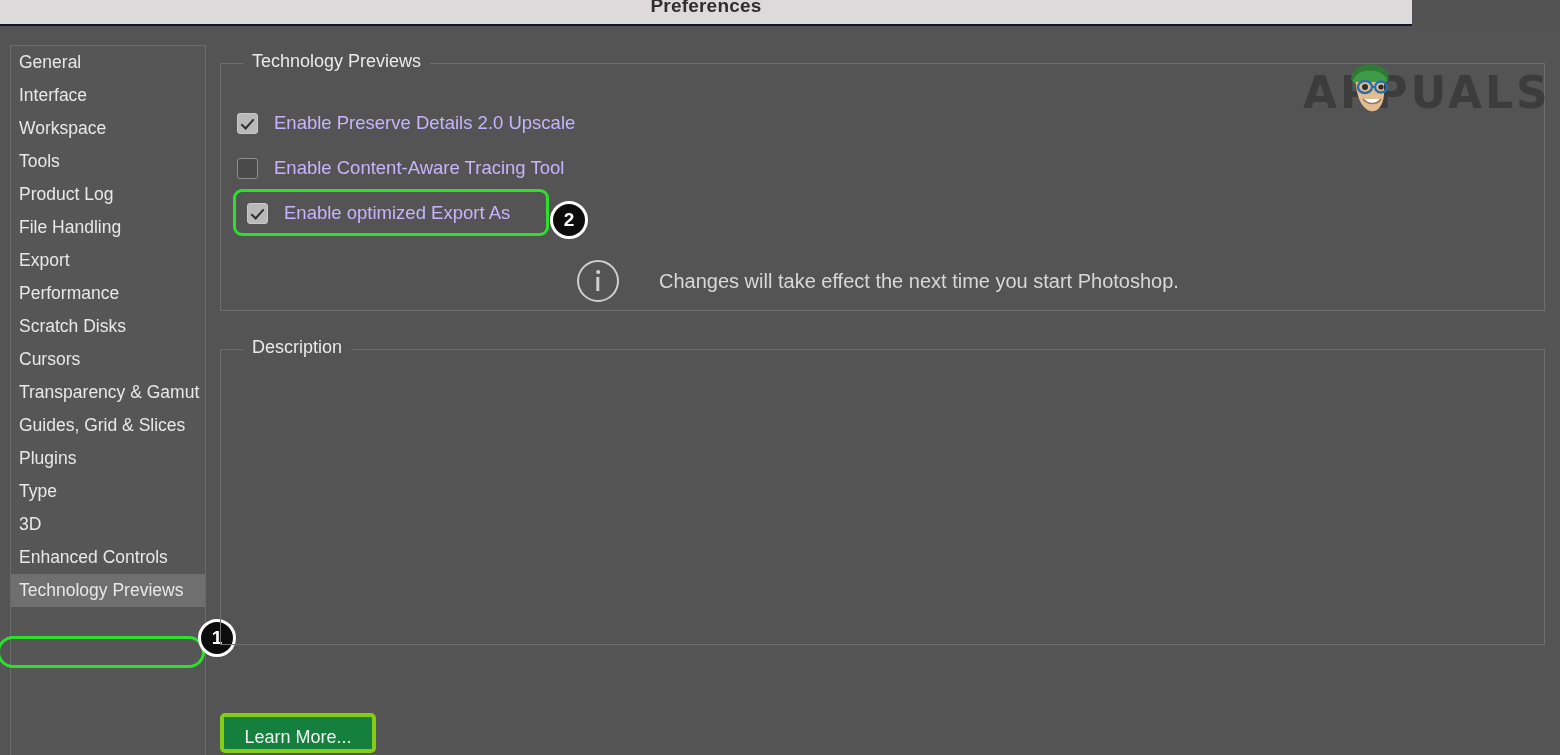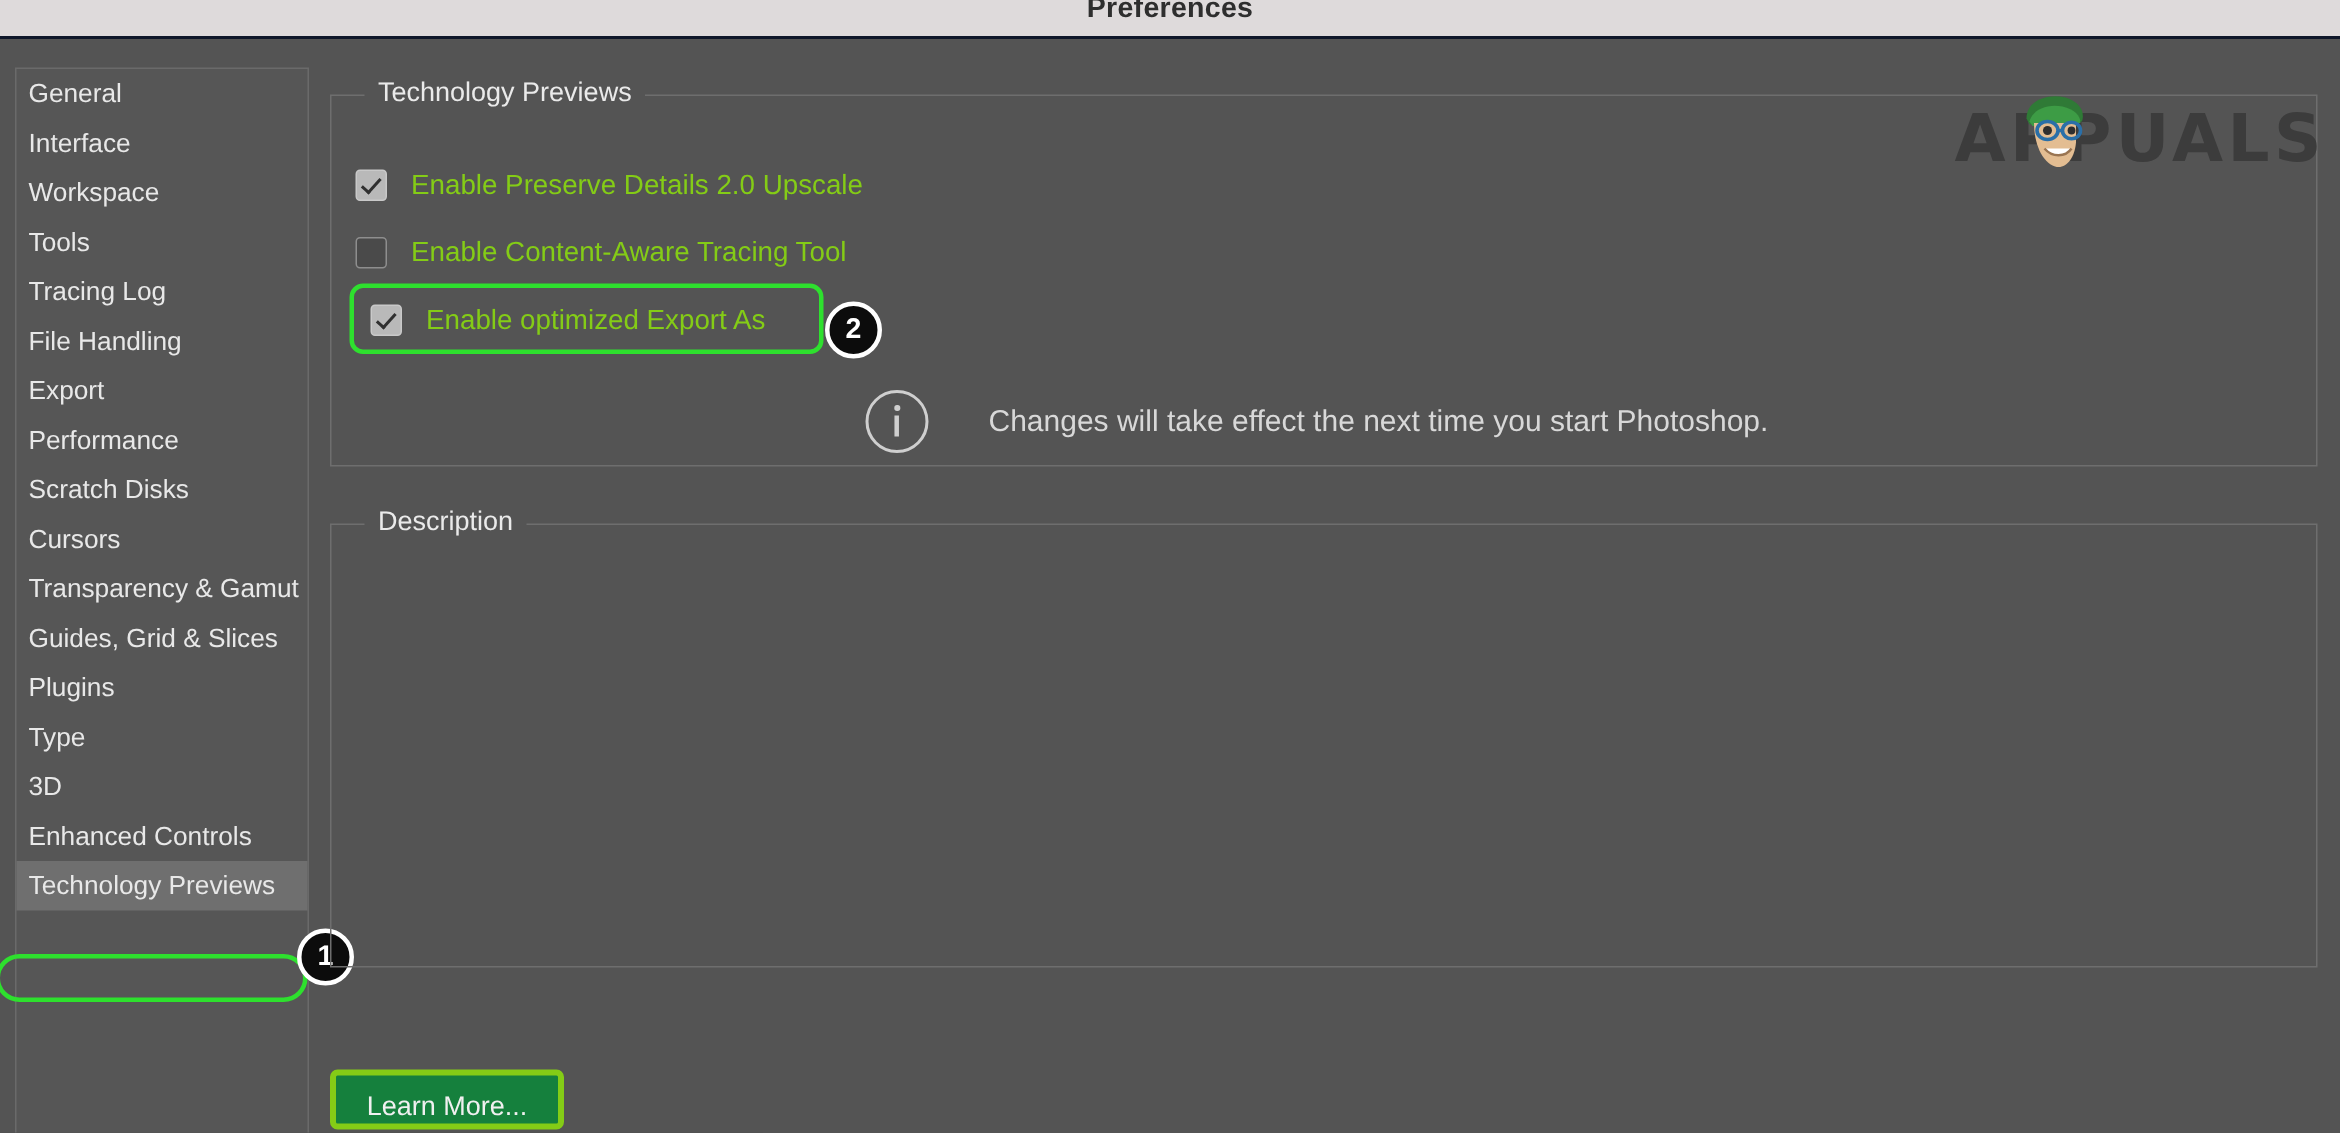--- a/index.html
+++ b/index.html
@@ -12,21 +12,21 @@
     height: 755px;
     overflow: hidden;
     font-family: "Liberation Sans", sans-serif;
     position: relative;
   }
 
   
   #titlebar {
     position: absolute;
     left: 0; top: 0;
-    width: 1560px;
+    width: 1412px;
     height: 24px;
     background: #dedadb;
     border-bottom: 6px solid #0f172a;
   }
   #titlebar .title-text {
     position: absolute;
     left: 0; right: 0;
     top: -5px;
     text-align: center;
     font-size: 19px;
@@ -167,21 +167,21 @@
     border-width: 0 2.6px 2.6px 0;
     transform: rotate(42deg);
   }
   .cb.unchecked {
     background: #4a4a4a;
     border: 1px solid #8e8e8e;
   }
   .cb-label {
     margin-left: 16px;
     font-size: 18.5px;
-    color: #84cc16;
+    color: #c4b5fd;
     white-space: nowrap;
   }
   #cb-row-1 { left: 16px; top: 46px; }
   #cb-row-2 { left: 16px; top: 91px; }
   #cb-row-3 { left: 26px; top: 136px; }
 
   
   #cb-ring {
     position: absolute;
     left: 12px;
@@ -287,21 +287,21 @@
   <div class="title-text">Preferences</div>
 </div>
 
 <div id="dialog-body">
 
   <div id="sidebar">
       <div class="side-item"><span>General</span></div>
       <div class="side-item"><span>Interface</span></div>
       <div class="side-item"><span>Workspace</span></div>
       <div class="side-item"><span>Tools</span></div>
-      <div class="side-item"><span>Tracing Log</span></div>
+      <div class="side-item"><span>Product Log</span></div>
       <div class="side-item"><span>File Handling</span></div>
       <div class="side-item"><span>Export</span></div>
       <div class="side-item"><span>Performance</span></div>
       <div class="side-item"><span>Scratch Disks</span></div>
       <div class="side-item"><span>Cursors</span></div>
       <div class="side-item"><span>Transparency &amp; Gamut</span></div>
       <div class="side-item"><span>Guides, Grid &amp; Slices</span></div>
       <div class="side-item"><span>Plugins</span></div>
       <div class="side-item"><span>Type</span></div>
       <div class="side-item"><span>3D</span></div>

